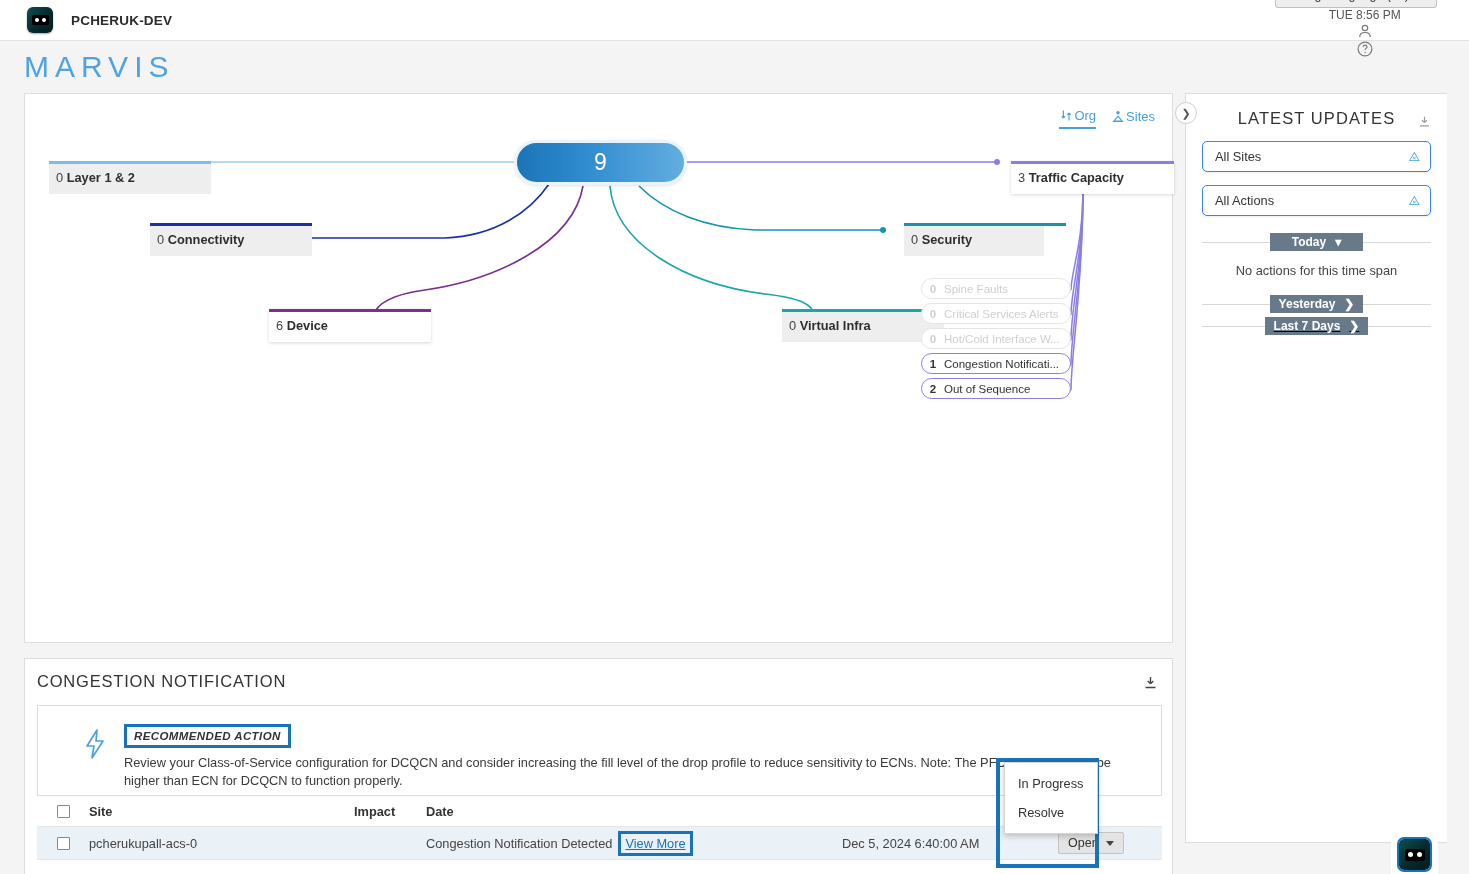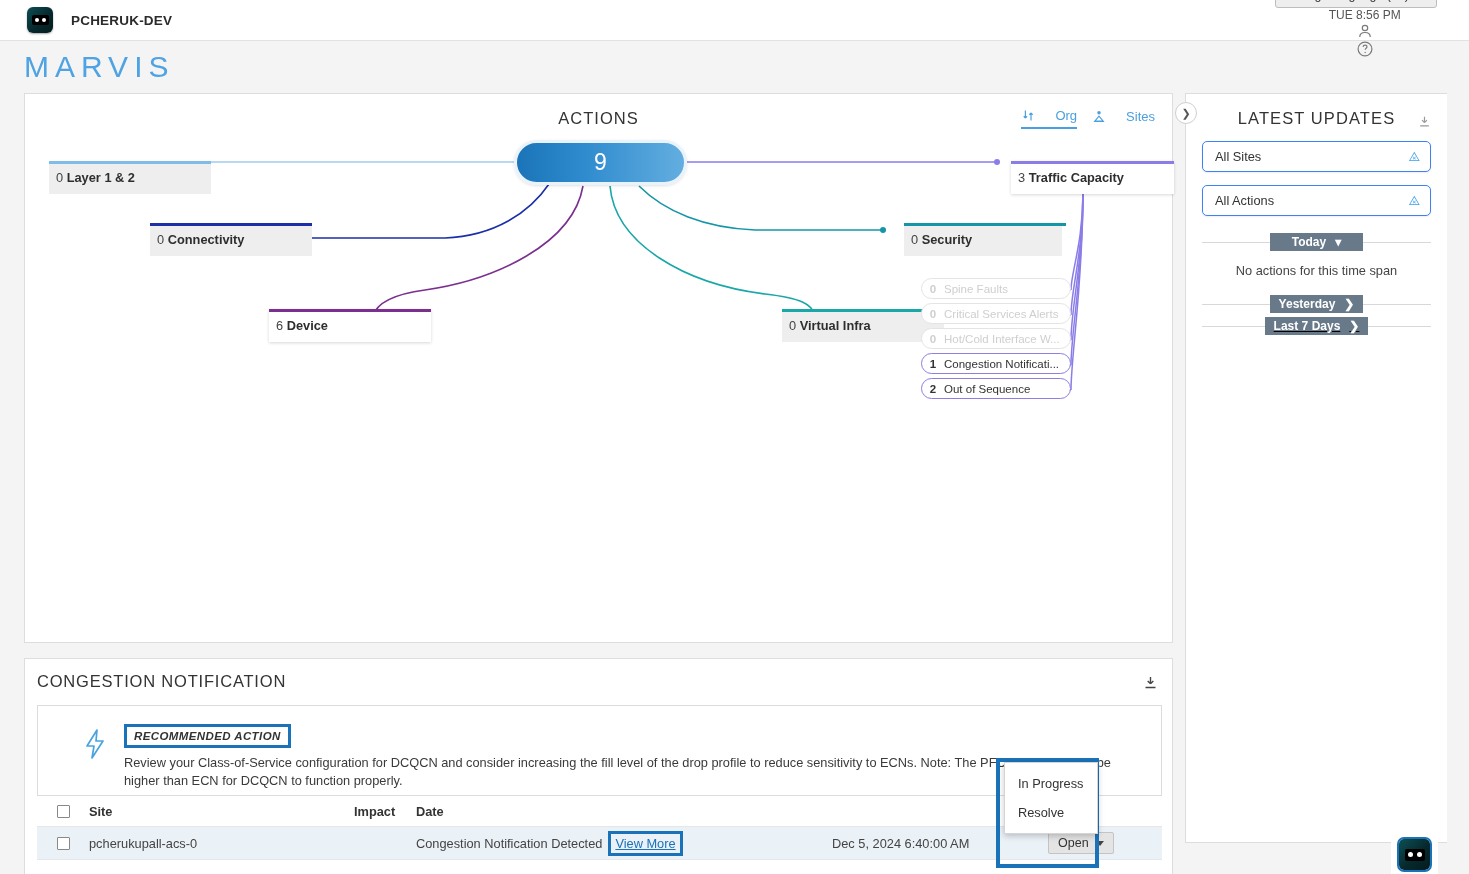--- a/index.html
+++ b/index.html
@@ -101,21 +101,21 @@
     padding-right: 6px;
   }
   .subpill.dim { border-color: #e4e4e4; }
   .subpill.dim .sn, .subpill.dim .st { color: #cfcfcf; }
 
   
   .scope-toggle {
     position: absolute; right: 17px; top: 14px; display: flex; align-items: center; gap: 14px;
     font-size: 13px;
   }
-  .scope-item { display: flex; align-items: center; gap: 19px; color: #4a9fe0; padding-bottom: 4px; }
+  .scope-item { display: flex; align-items: center; gap: 0; color: #4a9fe0; padding-bottom: 4px; }
   .scope-item.active { border-bottom: 2px solid #4a9fe0; }
 
   
   .right-panel {
     position: absolute; left: 1185px; top: 93px; width: 262px; height: 750px;
     background: #fff; border: 1px solid #dddddd; border-right: none;
   }
   .panel-handle {
     position: absolute; left: -11px; top: 8px; width: 22px; height: 22px;
     border-radius: 50%; background: #fff; border: 1px solid #cfcfcf;
@@ -168,21 +168,21 @@
     font-size: 11.5px; font-weight: bold; letter-spacing: .4px; color: #333; font-style: italic;
   }
   .rec-text { margin-top: 6px; font-size: 12.8px; color: #3a3a3a; line-height: 18px; }
 
   .tbl { position: absolute; left: 12px; top: 137px; width: 1125px; }
   .tbl-head, .tbl-row { display: flex; align-items: center; height: 31px; font-size: 12.8px; }
   .tbl-head { font-weight: bold; color: #333; border-bottom: 1px solid #e6e6e6; }
   .tbl-row { background: #eaf1f7; height: 33px; color: #444; border-bottom:1px solid #e2e8ee; }
   .c-chk { width: 52px; display: flex; justify-content: center; }
   .c-site { width: 265px; }
-  .c-impact { width: 62px; }
+  .c-impact { width: 72px; }
   .c-details { width: 416px; display: flex; align-items: center; gap: 0; }
   .c-date { width: 216px; }
   .c-status { flex: 1; }
   .chkbox { width: 13px; height: 13px; border: 1px solid #888; background: #fff; border-radius: 1px; }
   .viewmore {
     color: #1a72b8; text-decoration: underline; border: 3px solid #1a72b8;
     padding: 2px 4px; margin-left: 6px; font-size: 12.8px;
   }
   .status-btn {
     background: #e4e4e4; border: 1px solid #c4c4c4; border-radius: 2px;
@@ -252,21 +252,20 @@
         <circle cx="12.2" cy="16.6" r=".9" fill="#7a7a7a" stroke="none"></circle>
       </svg>
     </div>
   </div>
 </div>
 
 <div class="marvis-title">MARVIS</div>
 
 <div class="diagram-card">
 
-  <div class="actions-label">ACTIONS</div>
 
   <div class="scope-toggle">
     <div class="scope-item active">
       <svg width="15" height="15" viewBox="0 0 24 24" fill="none" stroke="#4a9fe0" stroke-width="1.9">
         <path d="M7 4v12M7 16l-2.6-2.8M7 16l2.6-2.8"></path>
           <path d="M16 20V8M16 8l-2.6 2.8M16 8l2.6 2.8"></path>
       </svg>
       <span>Org</span>
     </div>
     <div class="scope-item">
@@ -329,21 +328,21 @@
     <span class="num">6</span>
     <span class="nm">Device</span>
   </div>
 
   <div class="cat" style="left:757px; top:215px; width:162px;">
     <span class="bar" style="width:162px; background:#1aa7a7;"></span>
     <span class="num">0</span>
     <span class="nm">Virtual Infra</span>
   </div>
 
-  <div class="cat" style="left:879px; top:129px; width:158px;">
+  <div class="cat" style="left:879px; top:129px; width:140px;">
     <span class="bar" style="width:162px; background:#1596a8;"></span>
     <span class="num">0</span>
     <span class="nm">Security</span>
   </div>
 
   <div class="cat white" style="left:986px; top:67px; width:163px;">
     <span class="bar" style="width:163px; background:#8a7de8;"></span>
     <span class="num">3</span>
     <span class="nm">Traffic Capacity</span>
   </div>

